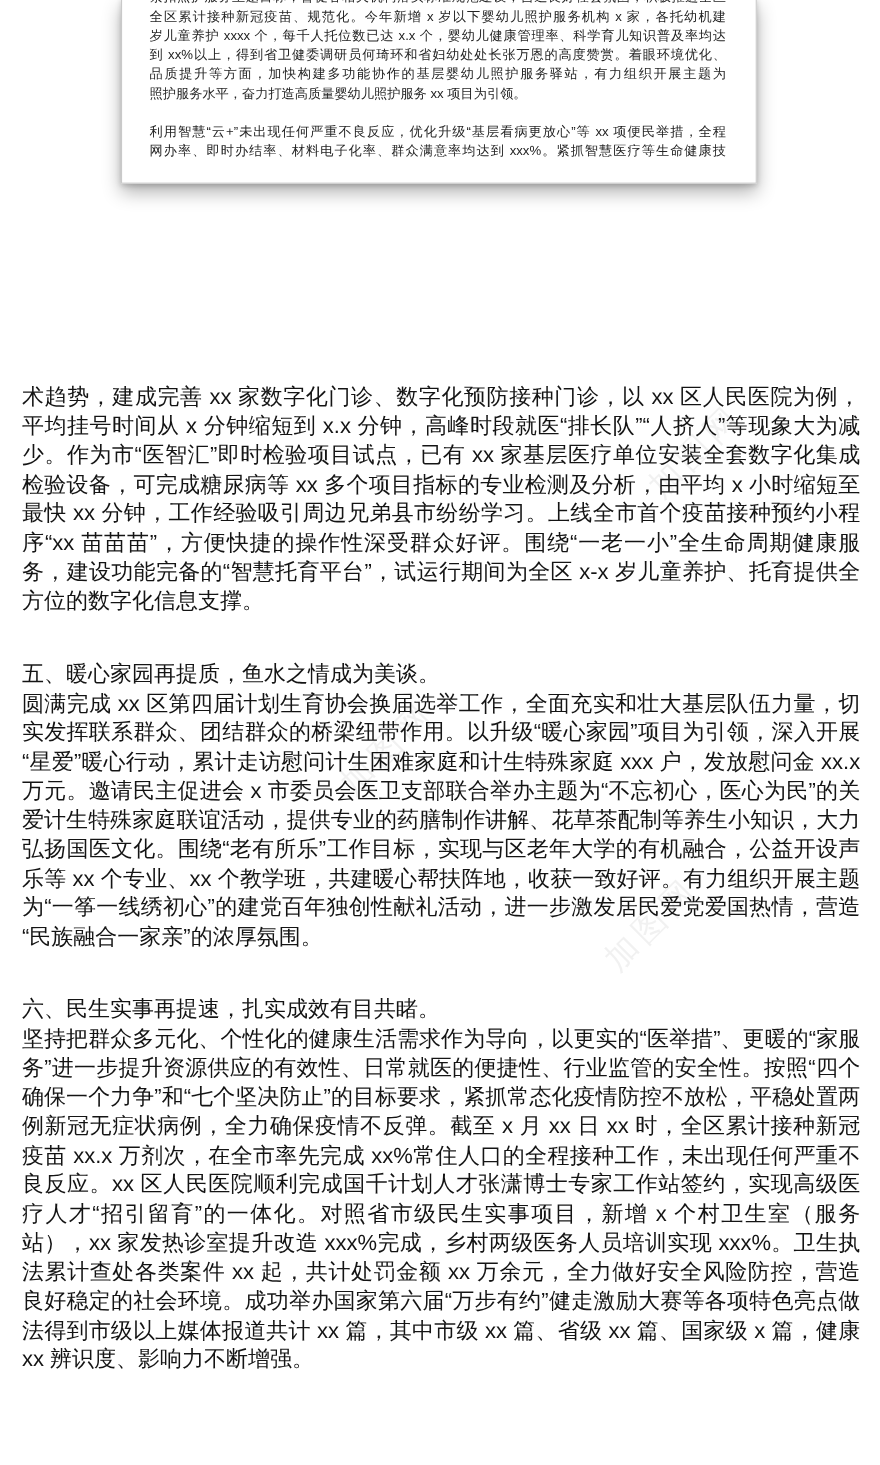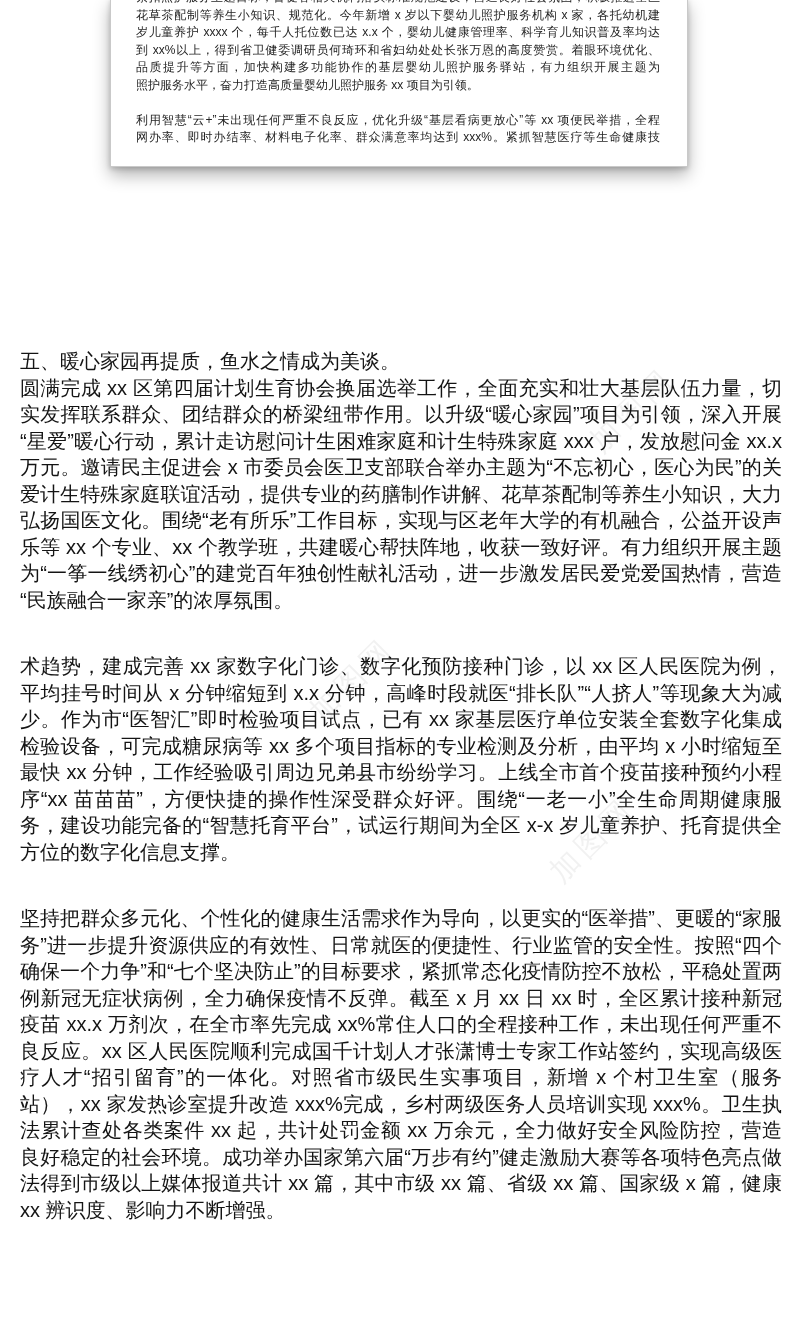--- a/index.html
+++ b/index.html
@@ -72,36 +72,37 @@
 <div id="watermark-layer">
     <div class="wm" style="left: 580px; top: 390px;">加图网</div>
     <div class="wm" style="left: 300px; top: 660px;">加图网</div>
     <div class="wm" style="left: 540px; top: 820px;">加图网</div>
   </div>
 
 <div class="preview-wrap">
   <div class="preview-page">
     <div class="preview-content" id="preview-content">
         <div class="pline fill">紧扣照护服务主题目标，督促各相关机构落实标准规范建设，营造良好社会氛围，积极推进全区</div>
-        <div class="pline fill">花草茶配制等养生小知识、规范化。今年新增 x 岁以下婴幼儿照护服务机构 x 家，各托幼机建</div>
+        <div class="pline fill">全区累计接种新冠疫苗、规范化。今年新增 x 岁以下婴幼儿照护服务机构 x 家，各托幼机建</div>
         <div class="pline fill">岁儿童养护 xxxx 个，每千人托位数已达 x.x 个，婴幼儿健康管理率、科学育儿知识普及率均达</div>
         <div class="pline fill">到 xx%以上，得到省卫健委调研员何琦环和省妇幼处处长张万恩的高度赞赏。着眼环境优化、</div>
         <div class="pline fill">品质提升等方面，加快构建多功能协作的基层婴幼儿照护服务驿站，有力组织开展主题为</div>
         <div class="pline short">照护服务水平，奋力打造高质量婴幼儿照护服务 xx 项目为引领。</div>
         <div class="pline blank"></div>
         <div class="pline fill">利用智慧“云+”未出现任何严重不良反应，优化升级“基层看病更放心”等 xx 项便民举措，全程</div>
         <div class="pline fill">网办率、即时办结率、材料电子化率、群众满意率均达到 xxx%。紧抓智慧医疗等生命健康技</div>
       </div>
   </div>
 </div>
 
 <div class="article" id="article">
     <div class="section">
+      <p>术趋势，建成完善 xx 家数字化门诊、数字化预防接种门诊，以 xx 区人民医院为例，平均挂号时间从 x 分钟缩短到 x.x 分钟，高峰时段就医“排长队”“人挤人”等现象大为减少。作为市“医智汇”即时检验项目试点，已有 xx 家基层医疗单位安装全套数字化集成检验设备，可完成糖尿病等 xx 多个项目指标的专业检测及分析，由平均 x 小时缩短至最快 xx 分钟，工作经验吸引周边兄弟县市纷纷学习。上线全市首个疫苗接种预约小程序“xx 苗苗苗”，方便快捷的操作性深受群众好评。围绕“一老一小”全生命周期健康服务，建设功能完备的“智慧托育平台”，试运行期间为全区 x-x 岁儿童养护、托育提供全方位的数字化信息支撑。</p>
+    </div>
+    <div class="section">
       <div class="section-heading">五、暖心家园再提质，鱼水之情成为美谈。</div>
       <p>圆满完成 xx 区第四届计划生育协会换届选举工作，全面充实和壮大基层队伍力量，切实发挥联系群众、团结群众的桥梁纽带作用。以升级“暖心家园”项目为引领，深入开展“星爱”暖心行动，累计走访慰问计生困难家庭和计生特殊家庭 xxx 户，发放慰问金 xx.x 万元。邀请民主促进会 x 市委员会医卫支部联合举办主题为“不忘初心，医心为民”的关爱计生特殊家庭联谊活动，提供专业的药膳制作讲解、花草茶配制等养生小知识，大力弘扬国医文化。围绕“老有所乐”工作目标，实现与区老年大学的有机融合，公益开设声乐等 xx 个专业、xx 个教学班，共建暖心帮扶阵地，收获一致好评。有力组织开展主题为“一筝一线绣初心”的建党百年独创性献礼活动，进一步激发居民爱党爱国热情，营造“民族融合一家亲”的浓厚氛围。</p>
     </div>
     <div class="section">
-      <p>术趋势，建成完善 xx 家数字化门诊、数字化预防接种门诊，以 xx 区人民医院为例，平均挂号时间从 x 分钟缩短到 x.x 分钟，高峰时段就医“排长队”“人挤人”等现象大为减少。作为市“医智汇”即时检验项目试点，已有 xx 家基层医疗单位安装全套数字化集成检验设备，可完成糖尿病等 xx 多个项目指标的专业检测及分析，由平均 x 小时缩短至最快 xx 分钟，工作经验吸引周边兄弟县市纷纷学习。上线全市首个疫苗接种预约小程序“xx 苗苗苗”，方便快捷的操作性深受群众好评。围绕“一老一小”全生命周期健康服务，建设功能完备的“智慧托育平台”，试运行期间为全区 x-x 岁儿童养护、托育提供全方位的数字化信息支撑。</p>
-    </div>
-    <div class="section">
+      <div class="section-heading">六、民生实事再提速，扎实成效有目共睹。</div>
       <p>坚持把群众多元化、个性化的健康生活需求作为导向，以更实的“医举措”、更暖的“家服务”进一步提升资源供应的有效性、日常就医的便捷性、行业监管的安全性。按照“四个确保一个力争”和“七个坚决防止”的目标要求，紧抓常态化疫情防控不放松，平稳处置两例新冠无症状病例，全力确保疫情不反弹。截至 x 月 xx 日 xx 时，全区累计接种新冠疫苗 xx.x 万剂次，在全市率先完成 xx%常住人口的全程接种工作，未出现任何严重不良反应。xx 区人民医院顺利完成国千计划人才张潇博士专家工作站签约，实现高级医疗人才“招引留育”的一体化。对照省市级民生实事项目，新增 x 个村卫生室（服务站），xx 家发热诊室提升改造 xxx%完成，乡村两级医务人员培训实现 xxx%。卫生执法累计查处各类案件 xx 起，共计处罚金额 xx 万余元，全力做好安全风险防控，营造良好稳定的社会环境。成功举办国家第六届“万步有约”健走激励大赛等各项特色亮点做法得到市级以上媒体报道共计 xx 篇，其中市级 xx 篇、省级 xx 篇、国家级 x 篇，健康 xx 辨识度、影响力不断增强。</p>
     </div>
   </div>
 
 </body></html>

